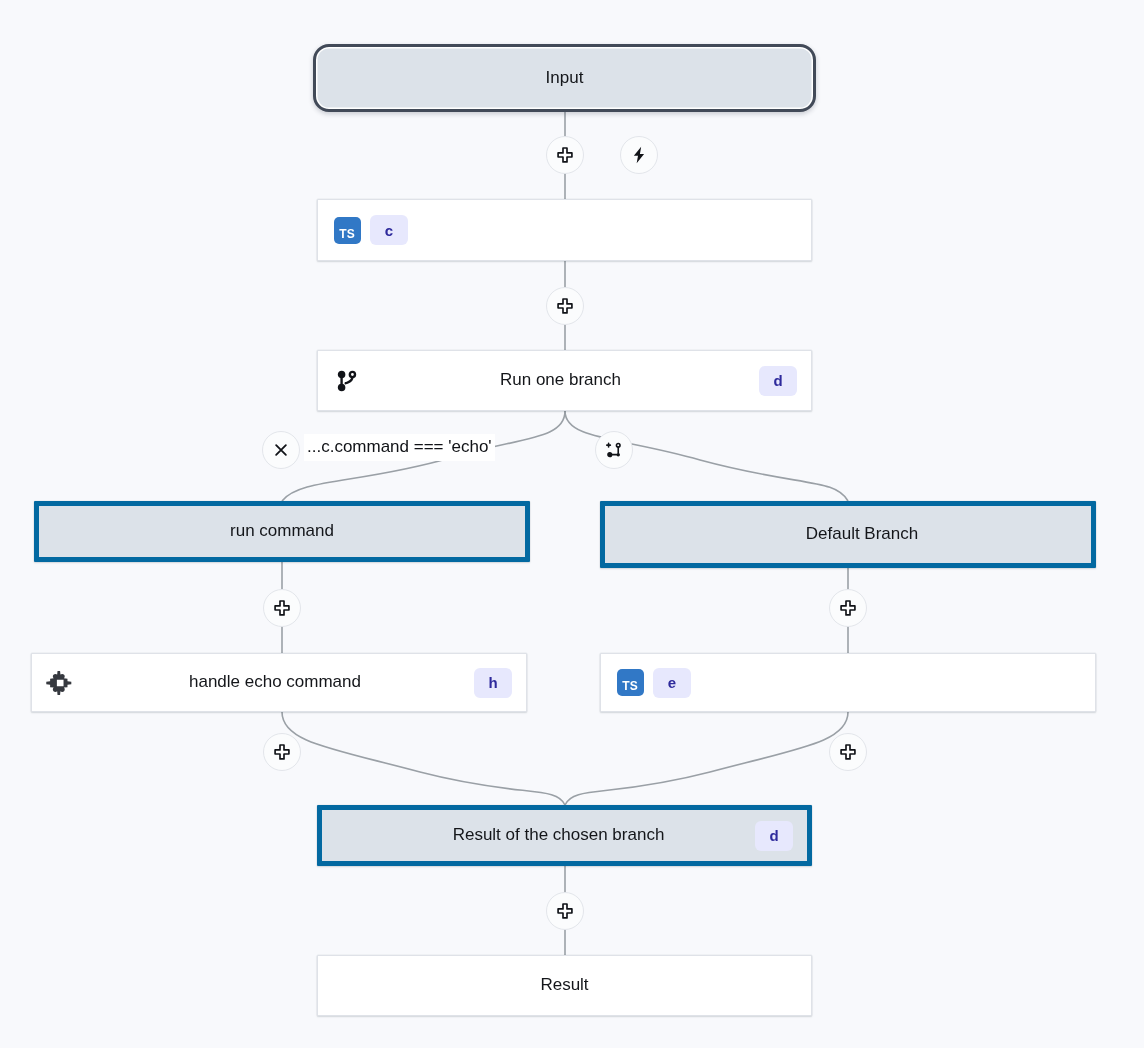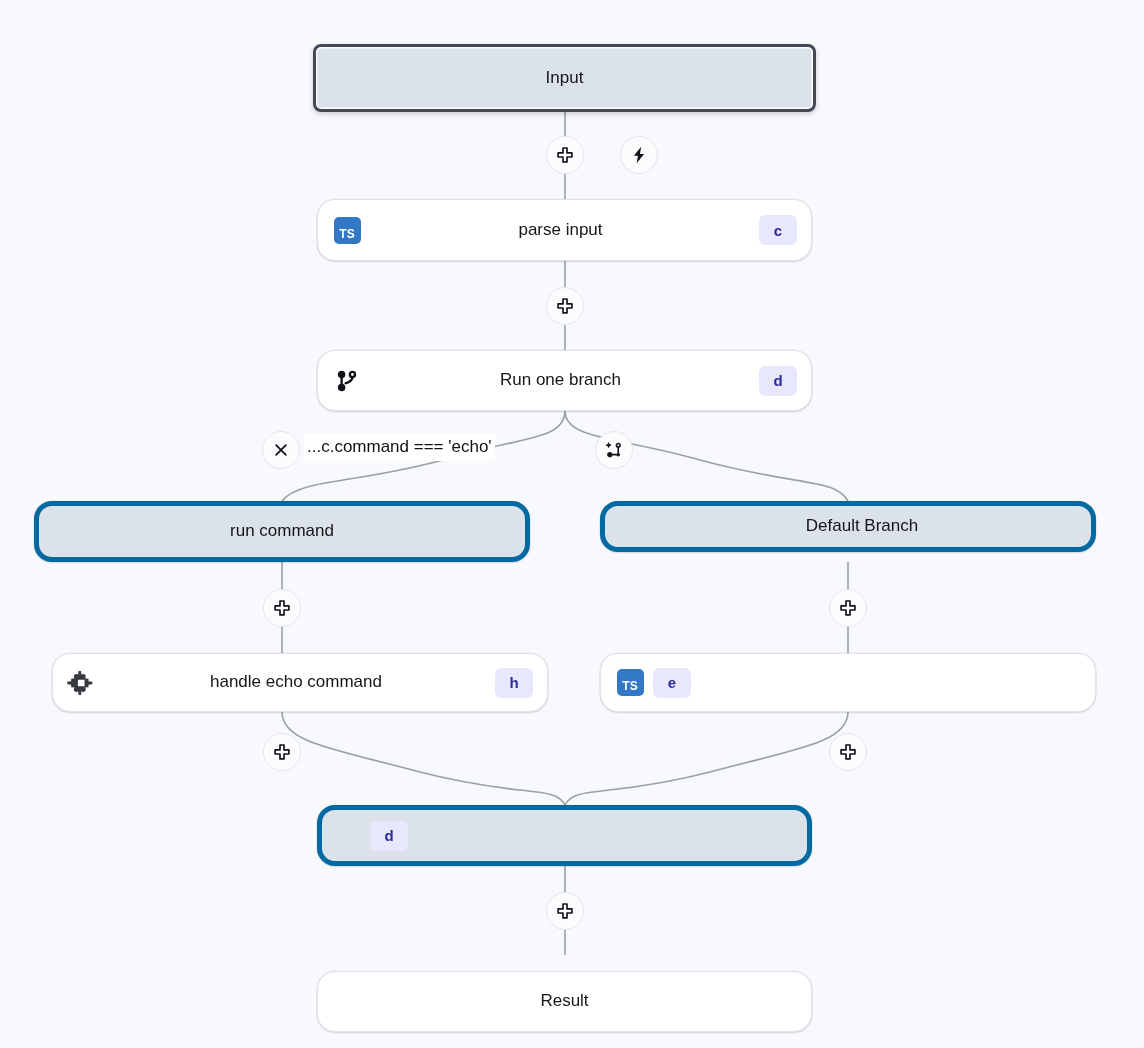--- a/index.html
+++ b/index.html
@@ -31,21 +31,21 @@
     stroke: #9aa0a6;
     stroke-width: 1.6px;
   }
 
   
   .node {
     position: absolute;
     box-sizing: border-box;
     display: flex;
     align-items: center;
-    border-radius: 18px;
+    border-radius: 1px;
     font-size: 17px;
     color: #14161a;
     box-shadow: 0 1px 2px rgba(30,40,60,0.14), 0 0 0 0.5px rgba(40,50,70,0.07);
   }
   .node .label {
     flex: 1 1 auto;
     text-align: center;
     white-space: nowrap;
     overflow: hidden;
     text-overflow: ellipsis;
@@ -61,27 +61,26 @@
   
   .node.gray {
     background: #dce2e9;
     border: 5px solid #0369a1;
     padding: 0 14px;
   }
   .node.plain {
     background: #ffffff;
     border: 1px solid #dfe2e8;
     padding: 0 28px;
-    margin-top: 16px;
   }
   
   .node.selected {
     border: 3px solid #424a58;
     box-shadow: 0 0 0 1.5px #ffffff inset, 0 2px 5px rgba(30,40,60,0.22);
-    border-radius: 8px;
+    border-radius: 16px;
   }
 
   
   .node-icon {
     flex: 0 0 auto;
     width: 30px;
     height: 30px;
     display: flex;
     align-items: center;
     justify-content: center;
@@ -174,21 +173,20 @@
   </svg>
 
   <div class="node gray selected" style="left:313px; top:44px; width:503px; height:68px;">
     <span class="label">Input</span>
   </div>
 
   <div class="node step" style="left:317px; top:199px; width:495px; height:62px;">
     <span class="node-icon">
       <span class="ts-icon">TS</span>
     </span>
-    <span class="label">parse input</span>
     <span class="badge">c</span>
   </div>
 
   <div class="node step" style="left:317px; top:350px; width:495px; height:61px;gap:16px;">
     <span class="node-icon">
       <svg width="26" height="26" viewBox="0 0 24 24" fill="none" stroke="#111318" stroke-width="2.2" stroke-linecap="round" stroke-linejoin="round">
         <circle cx="7" cy="18" r="2.4" fill="#111318"></circle>
         <circle cx="7" cy="6" r="2.4" fill="#111318"></circle>
         <circle cx="17" cy="6" r="2.4" fill="none"></circle>
         <path d="M7 8.4v7.2"></path>
@@ -196,25 +194,25 @@
       </svg>
     </span>
     <span class="label">Run one branch</span>
     <span class="badge">d</span>
   </div>
 
   <div class="node gray" style="left:34px; top:501px; width:496px; height:61px;">
     <span class="label">run command</span>
   </div>
 
-  <div class="node gray" style="left:600px; top:501px; width:496px; height:51px;padding-left:42px;">
+  <div class="node gray" style="left:600px; top:501px; width:496px; height:67px;padding-left:42px;">
     <span class="label">Default Branch</span>
   </div>
 
-  <div class="node step" style="left:52px; top:653px; width:496px; height:59px;justify-content:flex-end;">
+  <div class="node step" style="left:31px; top:653px; width:496px; height:59px;justify-content:flex-end;">
     <span class="node-icon">
       <svg width="30" height="30" viewBox="0 0 32 32" fill="#36393f">
         <path d="M12.3 3.2 L15.0 3.2 L15.4 7.0 C16.5 6.0 18.3 6.1 19.3 7.2 C20.3 8.3 20.2 10.0 19.1 11.0
                  L22.9 11.4 L22.9 14.1 L27.0 14.6 L27.0 17.3 L22.9 17.8 L22.9 20.5 L19.1 20.9
                  C20.2 21.9 20.3 23.6 19.3 24.7 C18.3 25.8 16.5 25.9 15.4 24.9 L15.0 28.7 L12.3 28.7
                  L11.9 24.9 C10.8 25.9 9.0 25.8 8.0 24.7 C7.0 23.6 7.1 21.9 8.2 20.9 L4.4 20.5
                  L4.4 17.8 L0.3 17.3 L0.3 14.6 L4.4 14.1 L4.4 11.4 L8.2 11.0
                  C7.1 10.0 7.0 8.3 8.0 7.2 C9.0 6.1 10.8 6.0 11.9 7.0 Z
                  M11.6 12.4 L11.6 19.5 L18.7 19.5 L18.7 12.4 Z"></path>
       </svg>
@@ -225,20 +223,21 @@
 
   <div class="node step" style="left:600px; top:653px; width:496px; height:59px;">
     <span class="node-icon">
       <span class="ts-icon">TS</span>
     </span>
     <span class="badge">e</span>
   </div>
 
   <div class="node gray" style="left:317px; top:805px; width:495px; height:61px;">
     <span class="spacer-icon"></span>
+    <span class="label">Result of the chosen branch</span>
     <span class="badge">d</span>
   </div>
 
   <div class="node plain" style="left:317px; top:955px; width:495px; height:61px;">
     <span class="label">Result</span>
   </div>
 
   <div class="circle-btn" style="left:546px; top:136px;" title="Insert step">
     <svg width="20" height="20" viewBox="0 0 24 24" fill="#fff" stroke="#111318" stroke-width="2" stroke-linejoin="round">
       <path d="M9.6 3.6 h4.8 v5.9 h5.9 v4.9 h-5.9 v5.9 h-4.8 v-5.9 h-5.9 v-4.9 h5.9 z"></path>

